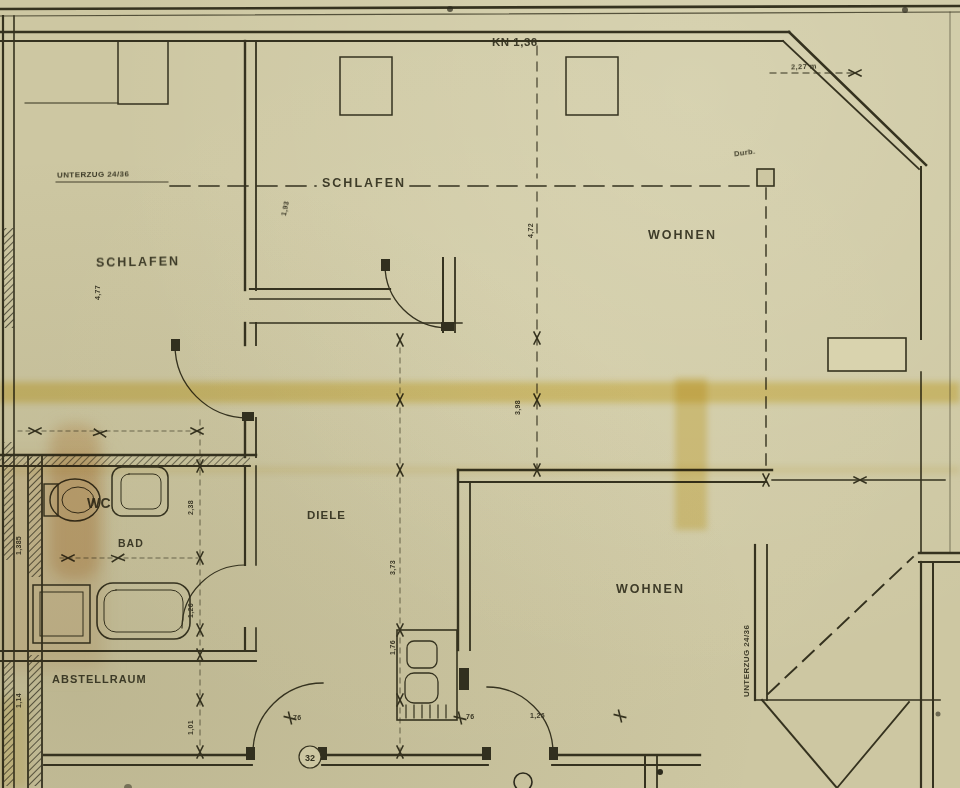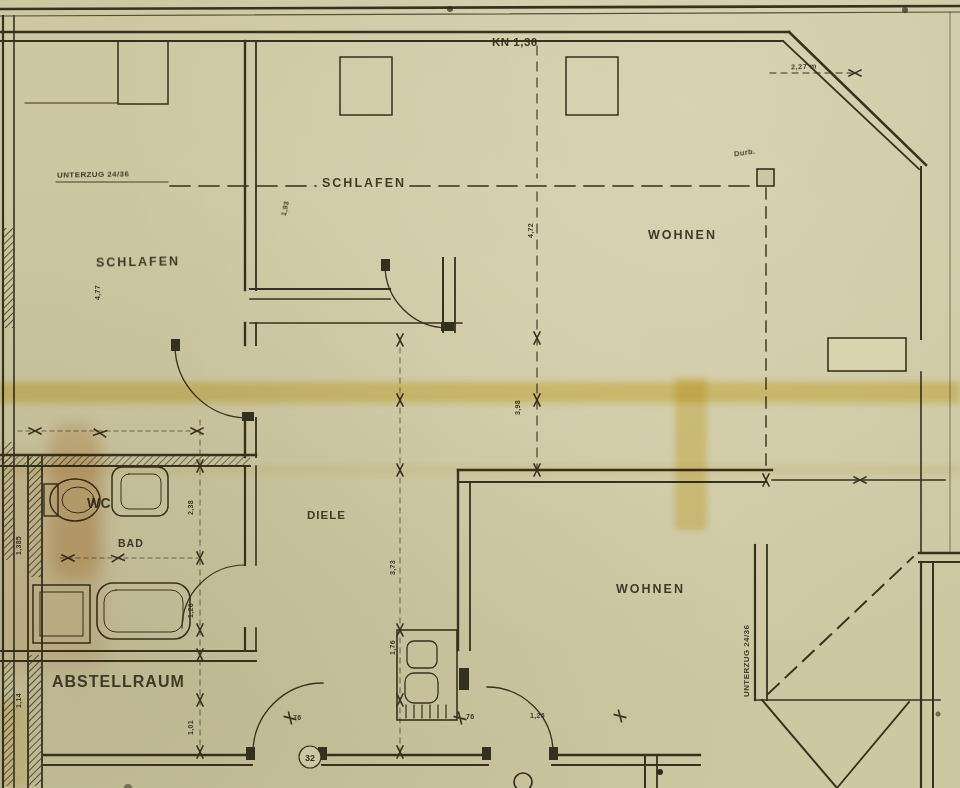--- a/index.html
+++ b/index.html
@@ -219,21 +219,21 @@
     </g>
   </svg>
 
   <div class="lbl" style="left:96px;top:255px;transform:rotate(-1deg)">SCHLAFEN</div>
   <div class="lbl" style="left:322px;top:176px">SCHLAFEN</div>
   <div class="lbl" style="left:648px;top:228px">WOHNEN</div>
   <div class="lbl" style="left:616px;top:582px">WOHNEN</div>
   <div class="lbl small" style="left:307px;top:509px;font-size:11.5px">DIELE</div>
   <div class="lbl small" style="left:118px;top:537px">BAD</div>
   <div class="lbl tiny" style="left:87px;top:495px;font-size:14px">WC</div>
-  <div class="lbl small" style="left:52px;top:673px;font-size:16px">ABSTELLRAUM</div>
+  <div class="lbl small" style="left:52px;top:673px;font-size:11px">ABSTELLRAUM</div>
 
   <div class="lbl small" style="left:492px;top:36px;font-size:11.5px;letter-spacing:.5px">KN 1,36</div>
   <div class="lbl tiny" style="left:57px;top:170px;transform:rotate(-1deg)">UNTERZUG 24/36</div>
   <div class="lbl tiny vert" style="left:742px;top:697px">UNTERZUG 24/36</div>
   <div class="lbl tiny" style="left:734px;top:148px;font-size:7.5px;transform:rotate(-8deg)">Durb.</div>
   <div class="lbl tiny" style="left:791px;top:62px;font-size:7.5px;transform:rotate(-2deg)">2,27 m</div>
 
   <div id="dims">
       <span class="dim" style="left: 94px; top: 300px; transform: rotate(-90deg);">4,77</span>
       <span class="dim" style="left: 280px; top: 215px; transform: rotate(-78deg);">1,93</span>

